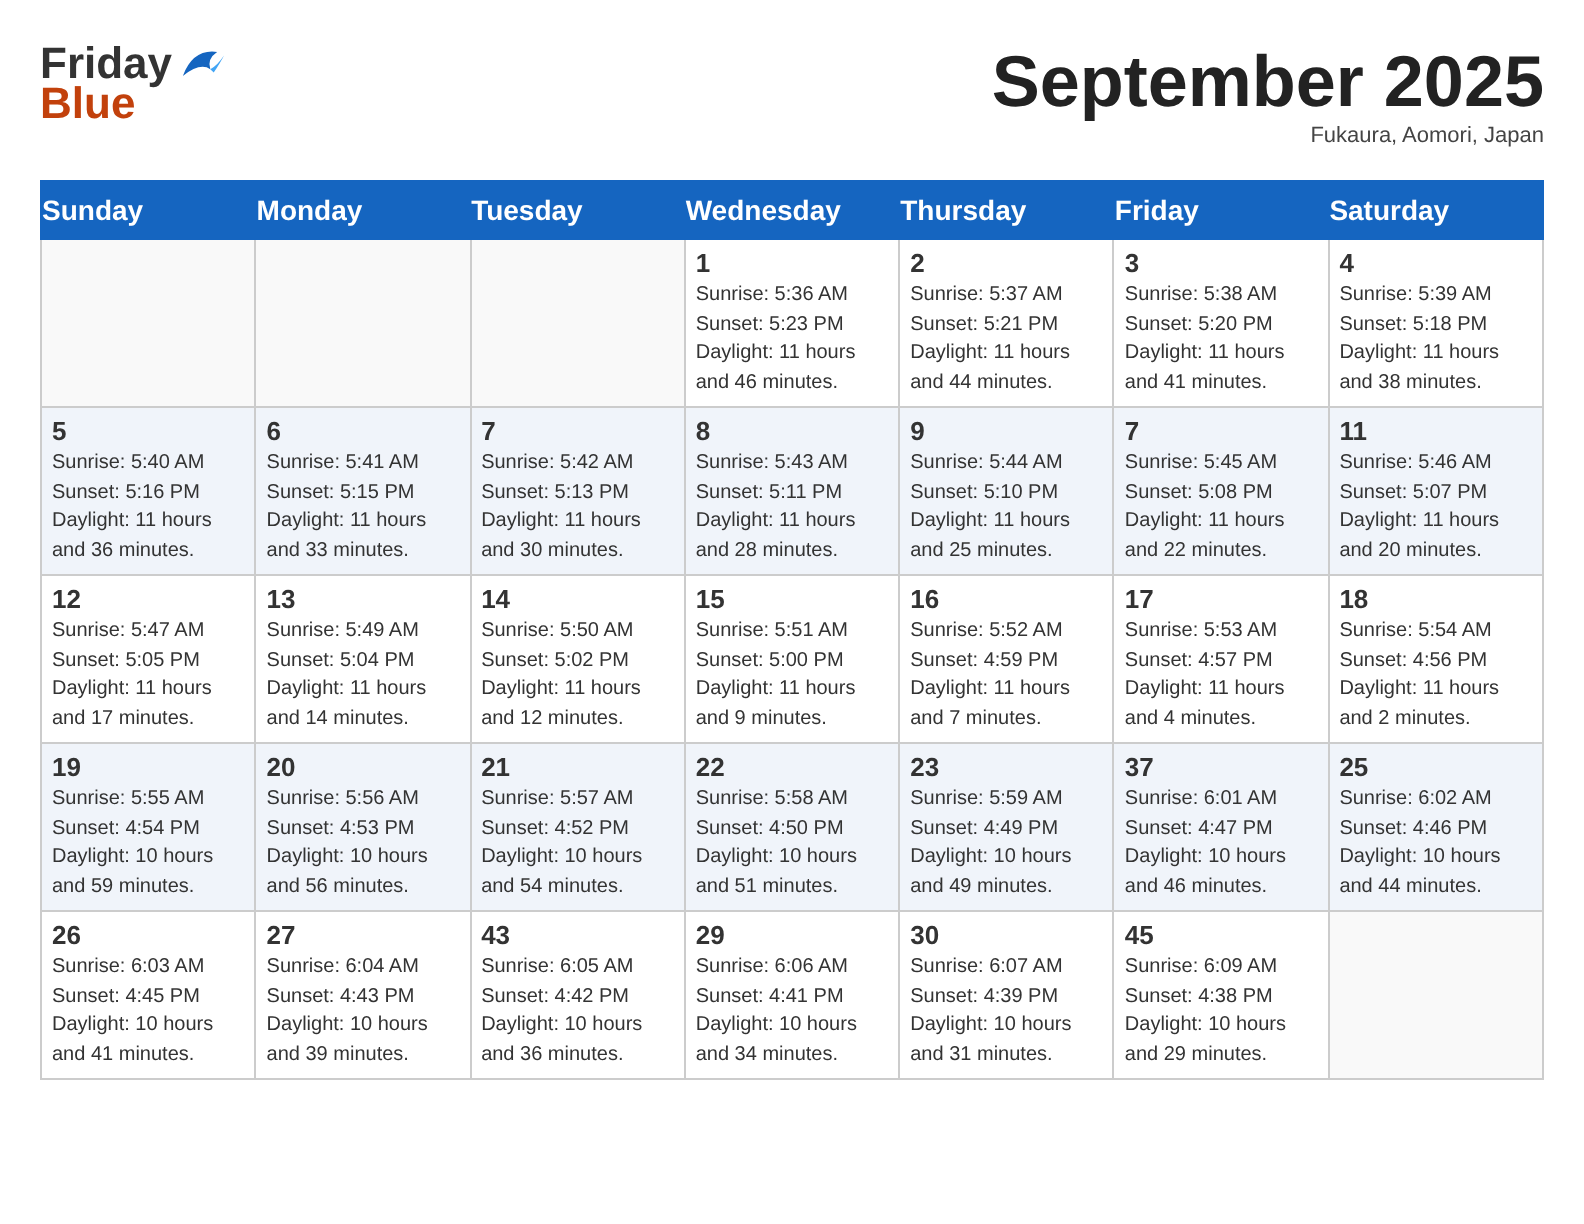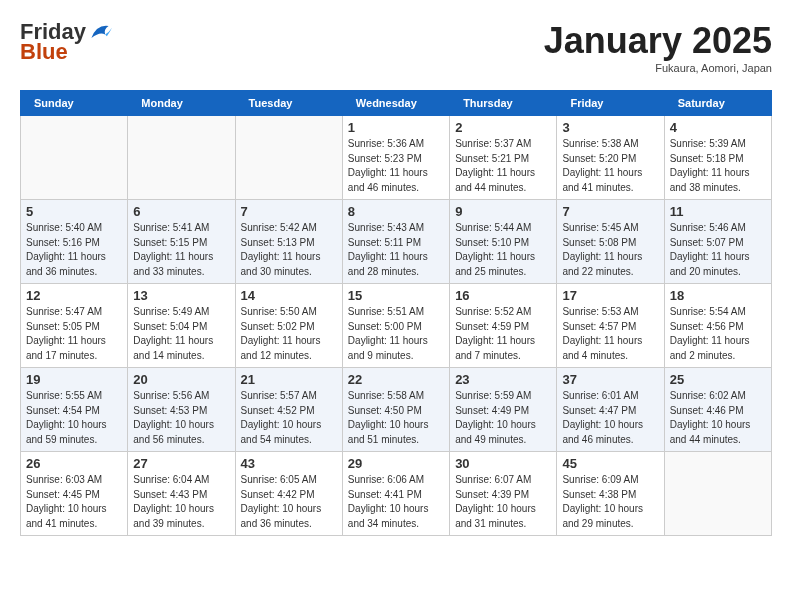--- a/index.html
+++ b/index.html
@@ -45,23 +45,23 @@
       color: #444;
     }
     .calendar {
       width: 100%;
       border-collapse: collapse;
       border: 1px solid #ccc;
     }
     .calendar th {
       background: #1565c0;
       color: #fff;
-      font-size: 11px;
-      font-weight: bold;
-      padding: 6px 13px;
+      font-size: 14px;
+      font-weight: bold;
+      padding: 6px 0;
       text-align: left;
       border: 1px solid #1565c0;
     }
     .calendar td {
       vertical-align: top;
       border: 1px solid #ccc;
       padding: 4px 5px;
       font-size: 10.5px;
       color: #333;
       width: calc(100% / 7);
@@ -96,21 +96,21 @@
         <span class="logo-text logo-general">Friday</span>
         <svg class="logo-icon" viewBox="0 0 28 22">
           <path d="M4 18 Q10 2 24 4 Q18 8 20 14 Q14 10 4 18Z" fill="#1565c0"></path>
           <path d="M20 14 Q24 12 28 6 Q26 10 22 16Z" fill="#42a5f5"></path>
         </svg>
       </div>
       <span class="logo-text logo-blue" style="display:block; margin-top:-4px;">Blue</span>
     </div>
   </div>
   <div class="title-block">
-    <div class="month-title">January 2025</div>
+    <div class="month-title">September 2025</div>
     <div class="location">Fukaura, Aomori, Japan</div>
   </div>
 </div>
 
 <table class="calendar">
   <thead>
     <tr>
     <th>Sunday</th>
         <th>Monday</th>
         <th>Tuesday</th>

